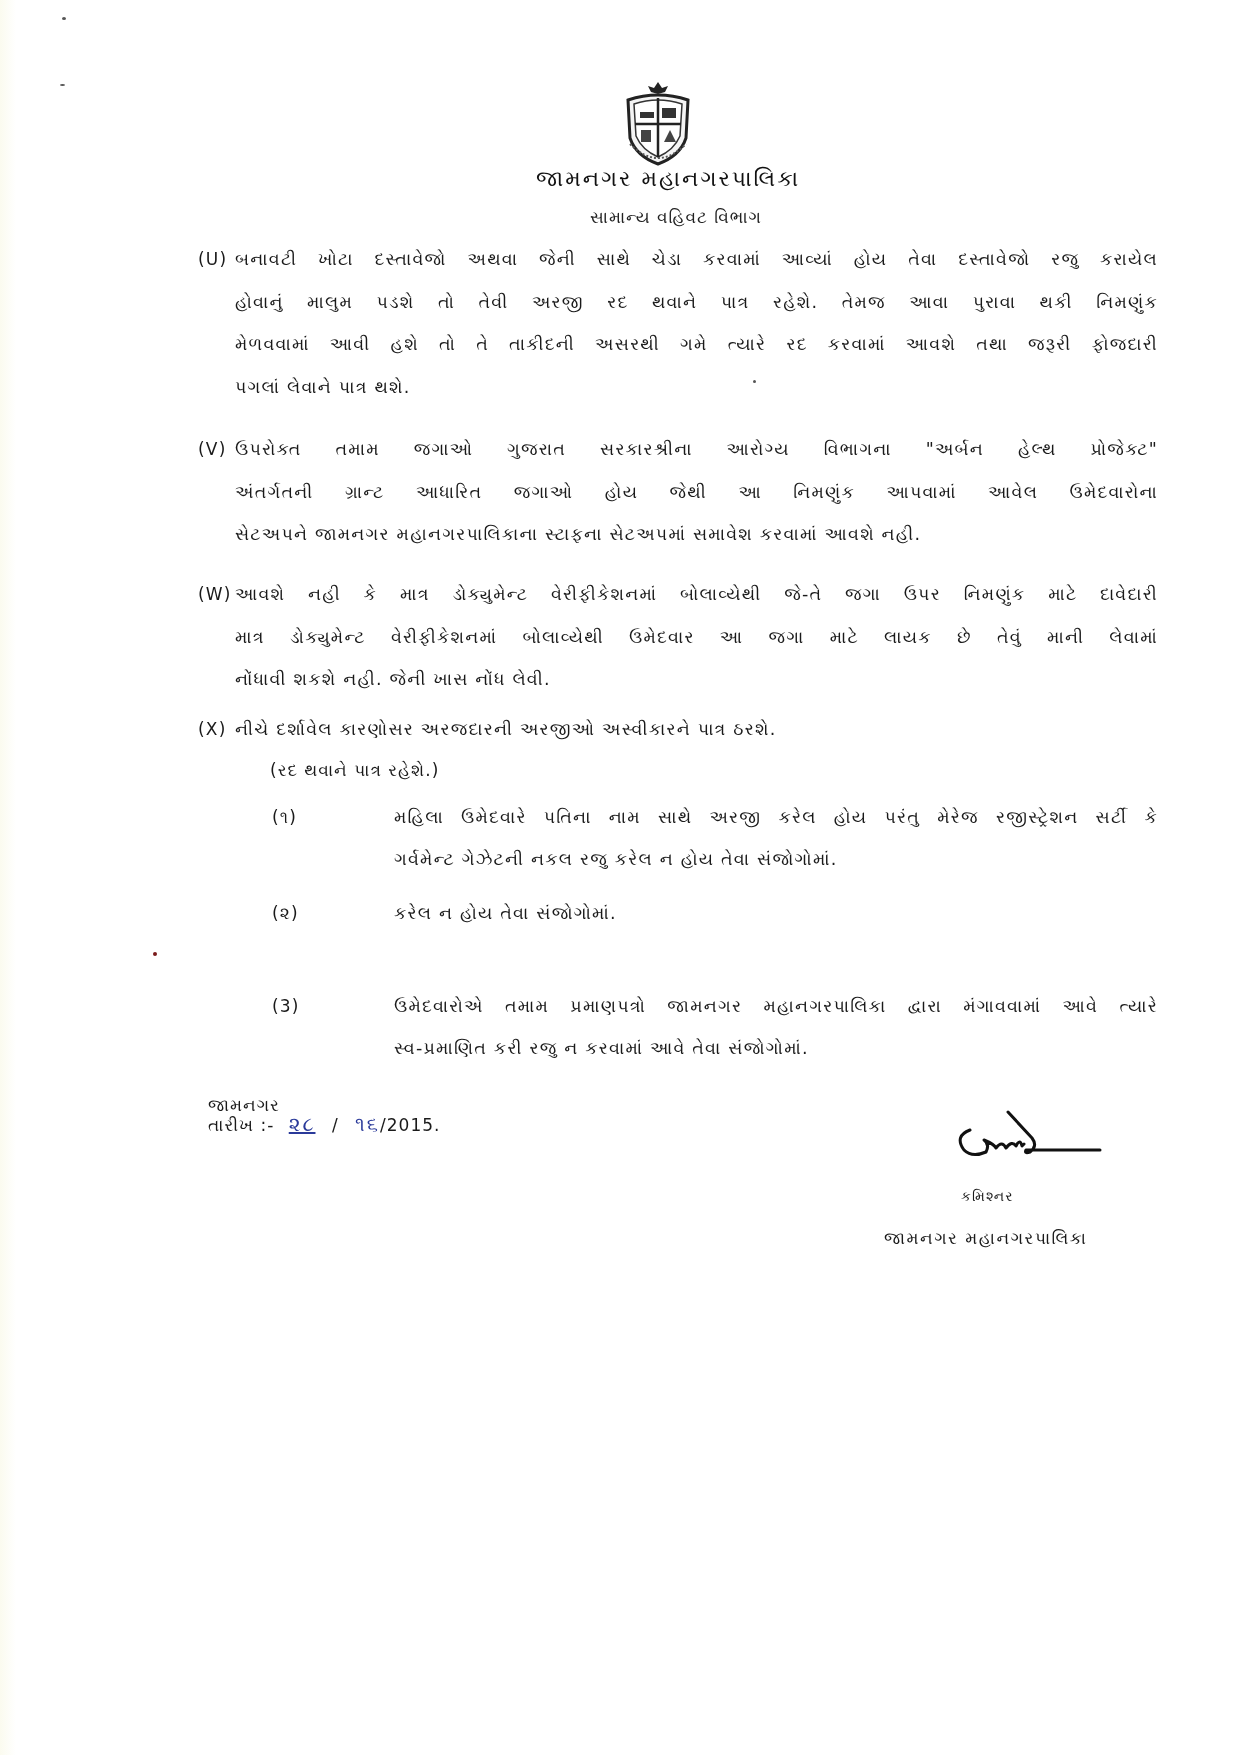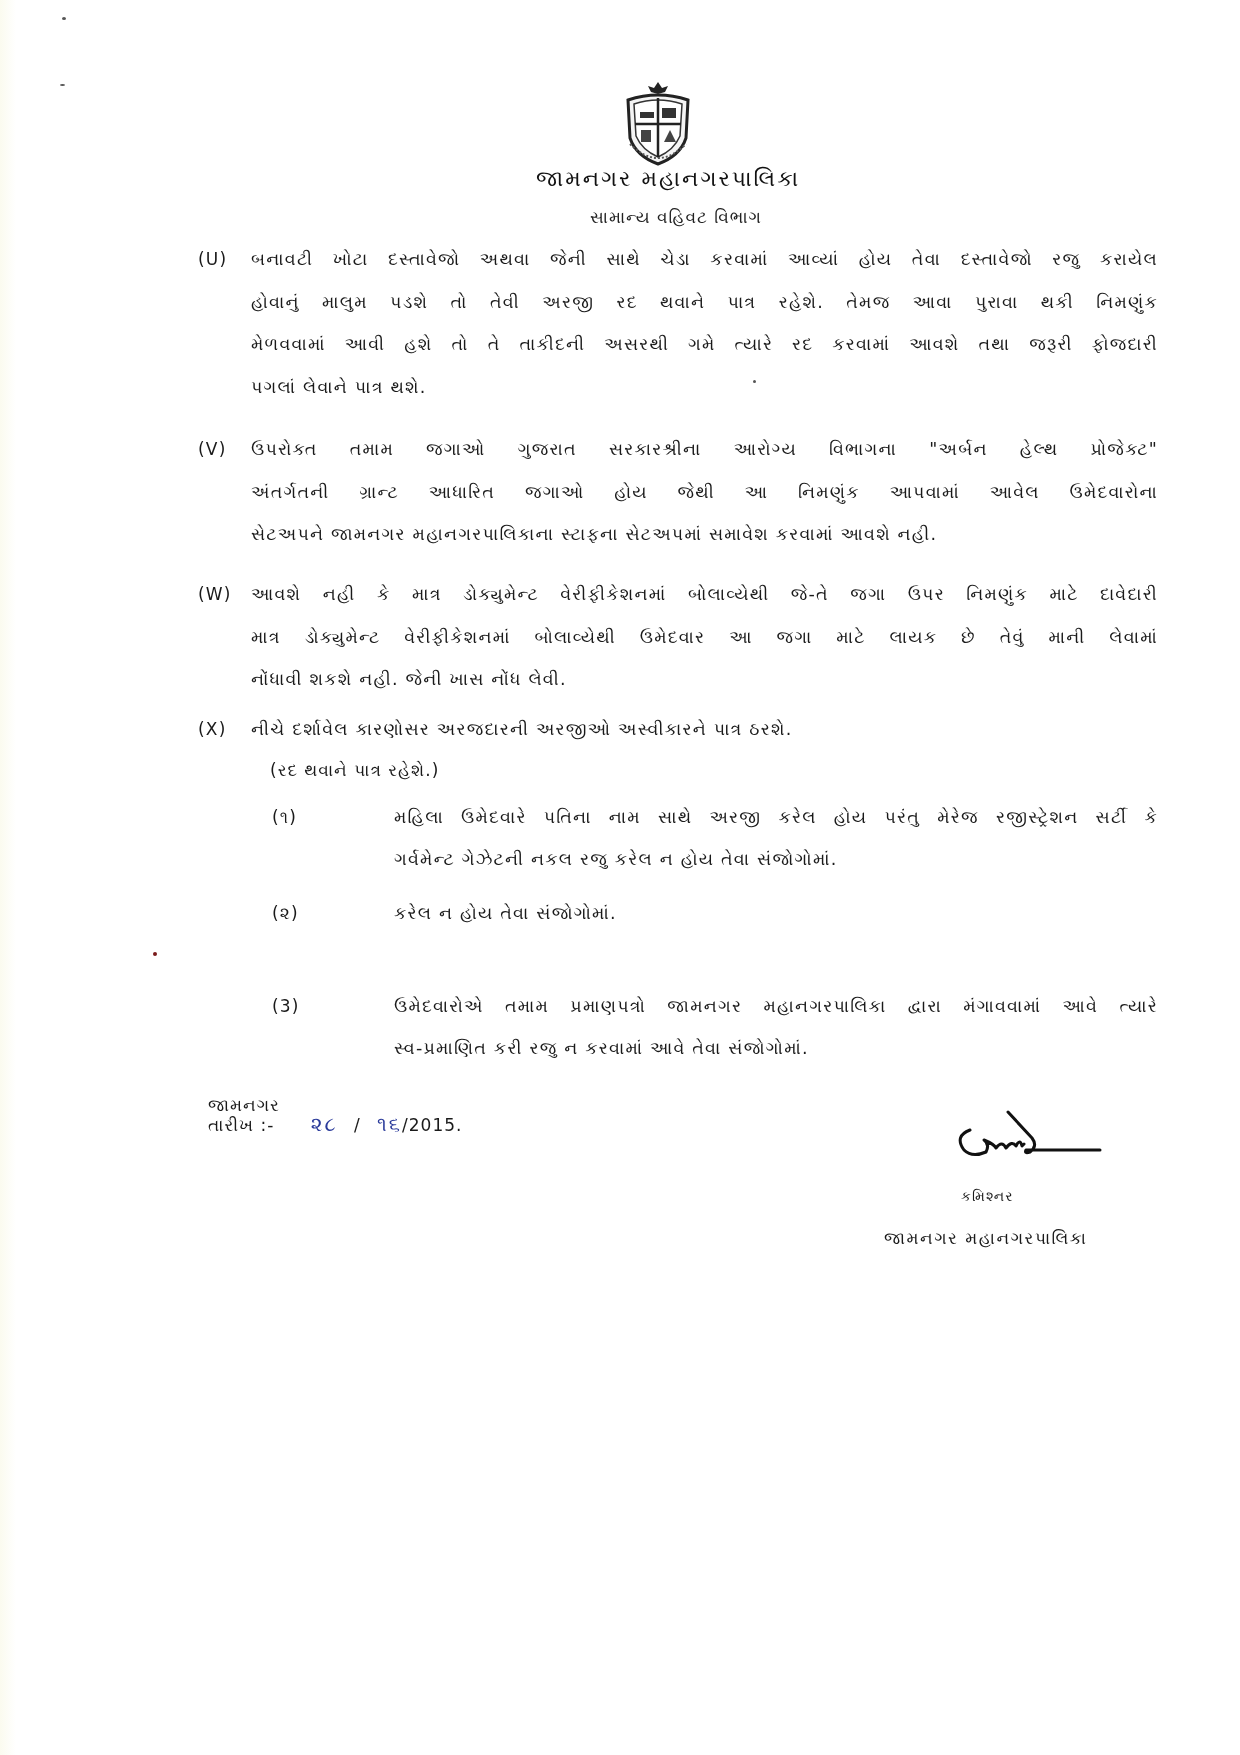--- a/index.html
+++ b/index.html
@@ -57,21 +57,21 @@
       color: #1a1a1a;
     }
     .clause .marker {
       position: absolute;
       left: 0;
       top: 0;
       width: 60px;
       font-size: 17px;
     }
     .clause .body {
-      margin-left: 53px;
+      margin-left: 37px;
       display: block;
     }
     .clause .body span { display: block; text-align-last: justify; }
     .clause .body span.last { text-align-last: left; }
     .subnote {
       position: absolute;
       left: 270px;
       top: 760px;
       font-size: 17px;
       letter-spacing: 1px;
@@ -217,21 +217,21 @@
   <div class="subclause" style="top:985px;">
     <span class="marker">(3)</span>
     <div class="body">
       <span>ઉમેદવારોએ તમામ પ્રમાણપત્રો જામનગર મહાનગરપાલિકા દ્વારા મંગાવવામાં આવે ત્યારે</span>
       <span class="last">સ્વ-પ્રમાણિત કરી રજુ ન કરવામાં આવે તેવા સંજોગોમાં.</span>
     </div>
   </div>
 
   <div class="date-line">
     <span>તારીખ :-</span>
-    <span class="hand" style="margin-left:30px;">૨૮</span>
+    <span class="hand" style="margin-left:8px;text-decoration:underline;">૨૮</span>
     <span style="margin:0 10px;">/</span>
     <span class="hand">૧૬</span><span>/2015.</span>
   </div>
   <div class="place">જામનગર</div>
 
   <svg class="signature" viewBox="0 0 160 70">
     <path d="M20 30 Q4 36 14 50 Q22 58 36 52 Q40 44 34 40 Q44 44 46 48 Q52 40 56 48 Q62 40 66 46 Q70 38 72 46 L74 44 M58 12 L82 38 Q88 46 80 52 Q74 54 76 50 L150 50" fill="none" stroke="#111" stroke-width="3" stroke-linecap="round" stroke-linejoin="round"></path>
   </svg>
   <div class="sign-title">કમિશ્નર</div>
   <div class="sign-org">જામનગર મહાનગરપાલિકા</div>

